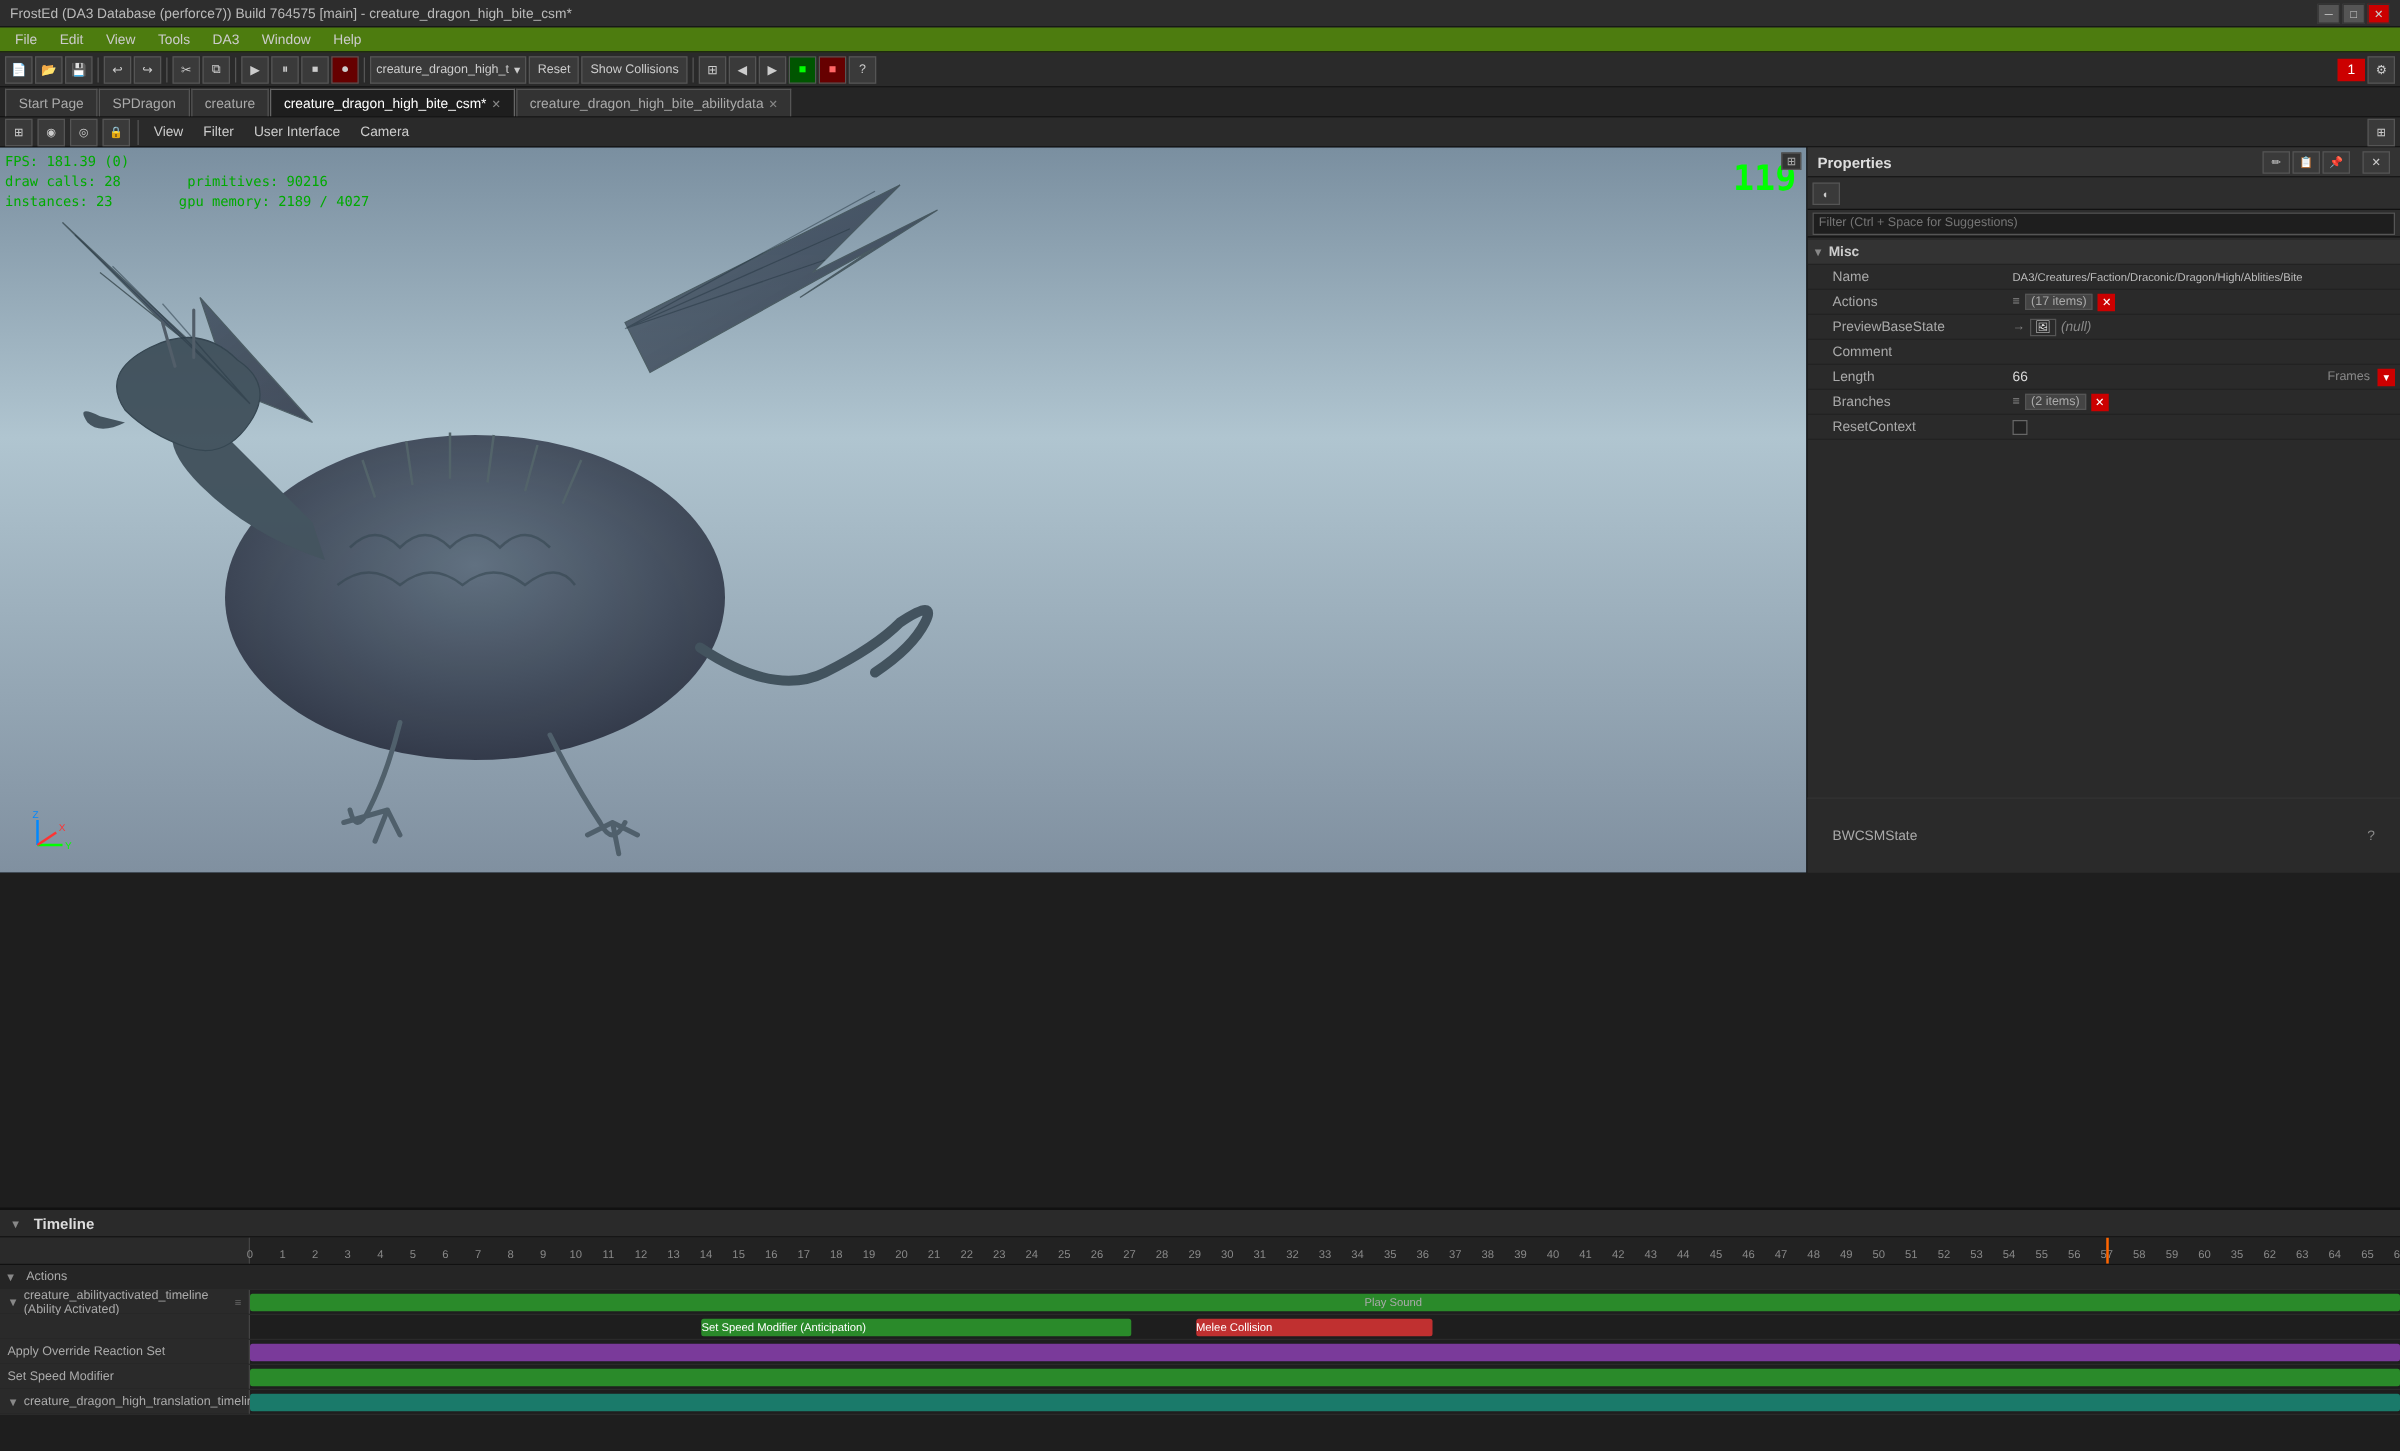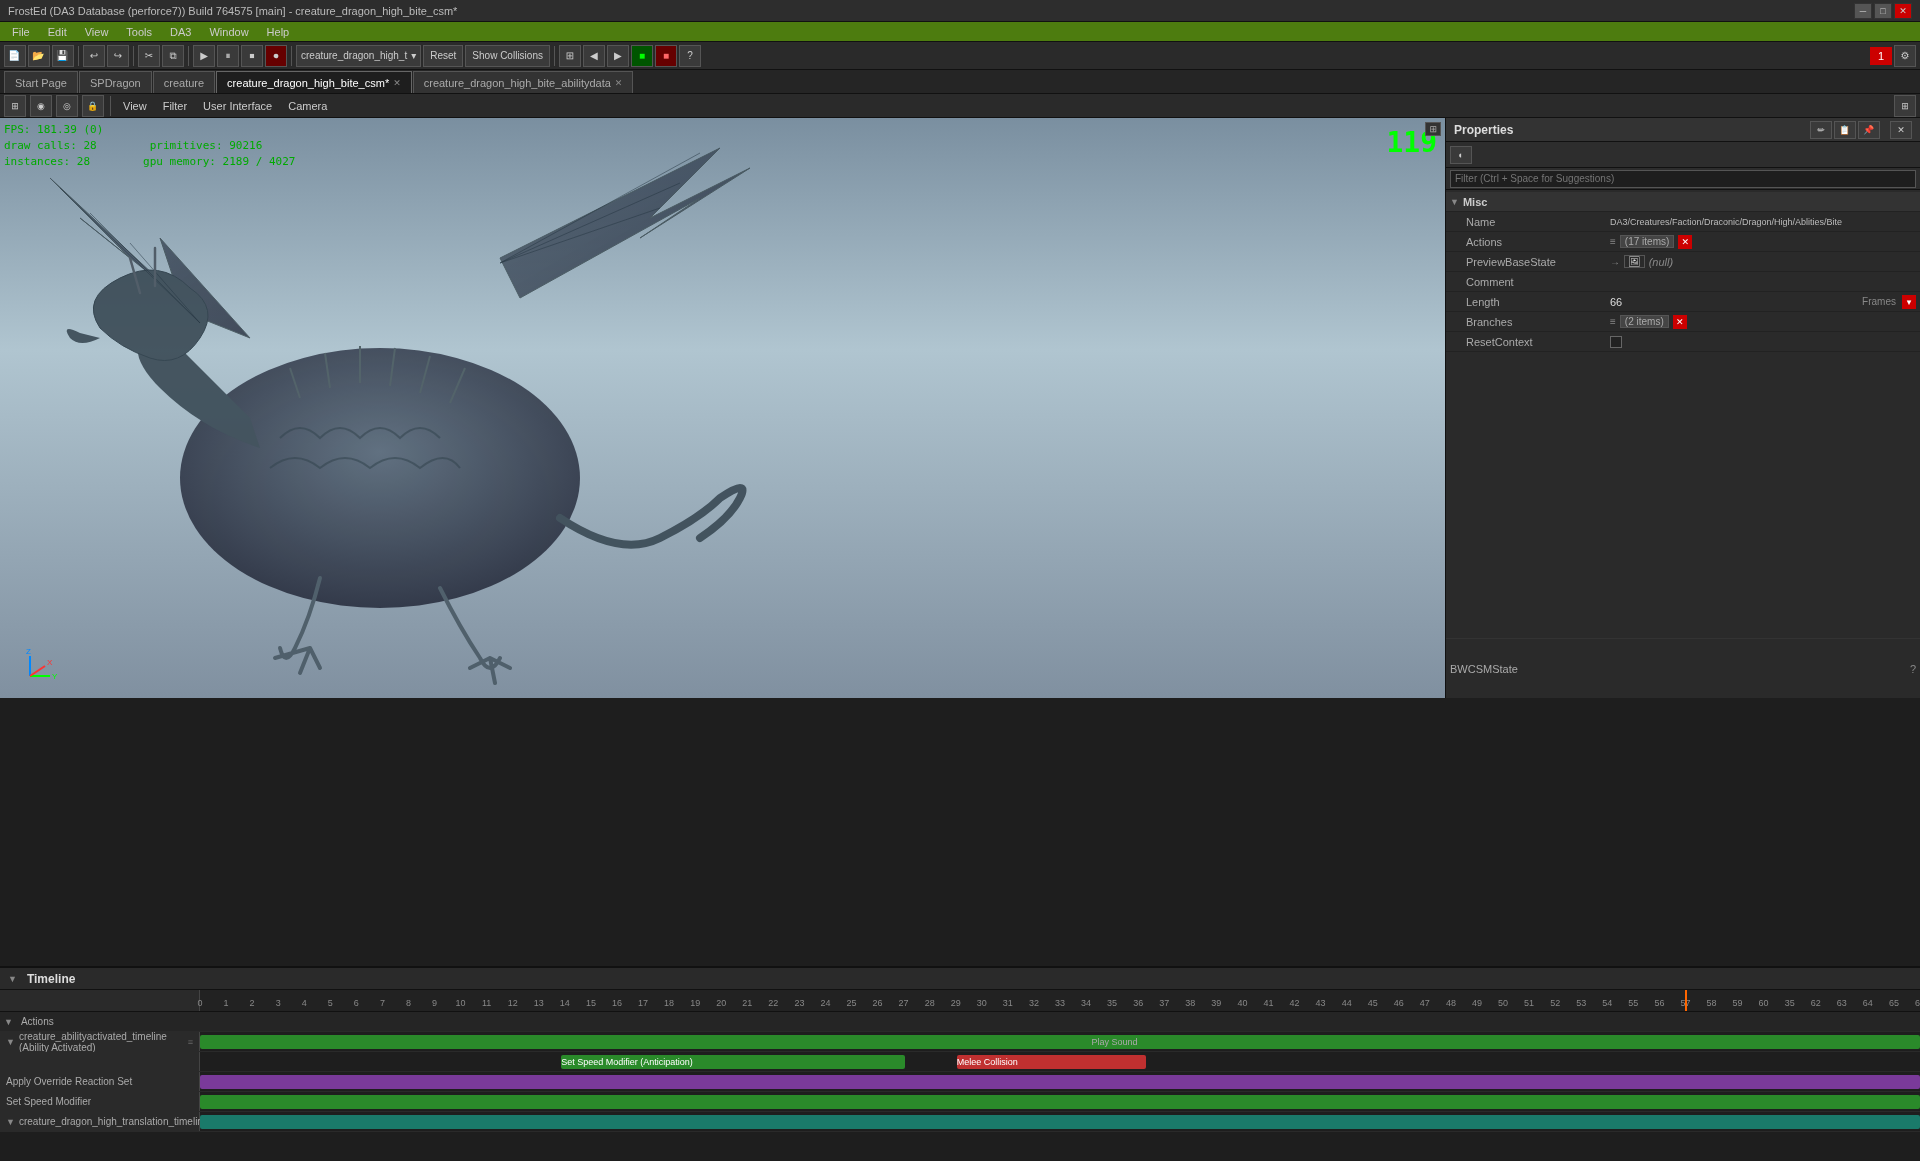--- a/index.html
+++ b/index.html
@@ -277,21 +277,21 @@
       border: 1px solid #666;
       background: #222;
     }
     .prop-frames-label { color: #888; font-size: 10px; }
     #bwcsm-section {
       height: 60px;
       background: #2a2a2a;
       border-top: 1px solid #333;
       display: flex;
       align-items: center;
-      padding: 0 4px;
+      padding: 0 20px;
       justify-content: space-between;
     }
     #bwcsm-label { font-size: 11px; color: #aaa; }
     #bwcsm-help { color: #888; font-size: 11px; cursor: pointer; }
 
     
     #timeline-area {
       height: 195px;
       background: #1e1e1e;
       border-top: 2px solid #111;
@@ -577,21 +577,21 @@
       <path d="M 300 260 L 290 230 M 330 250 L 325 215 M 360 245 L 360 208 M 390 248 L 395 210 M 420 255 L 430 218 M 450 265 L 465 230" stroke="#4a5a60" stroke-width="2" fill="none"></path>
 
       <path d="M 140 155 L 130 120 M 155 148 L 155 110" stroke="#4a5560" stroke-width="2.5" stroke-linecap="round"></path>
     </svg>
 
     <div id="viewport-overlay">
       <div id="stats-overlay">
         <span>FPS: 181.39 (0)</span><br>
         <span>draw calls: 28</span>&nbsp;&nbsp;&nbsp;&nbsp;&nbsp;&nbsp;&nbsp;
         <span>primitives: 90216</span><br>
-        <span>instances: 28</span>&nbsp;&nbsp;&nbsp;&nbsp;&nbsp;&nbsp;&nbsp;
+        <span>instances: 23</span>&nbsp;&nbsp;&nbsp;&nbsp;&nbsp;&nbsp;&nbsp;
         <span>gpu memory: 2189 / 4027</span>
       </div>
       <div id="frame-counter">119</div>
 
       <svg id="axis-gizmo" viewBox="0 0 50 40">
         <line x1="10" y1="30" x2="30" y2="30" stroke="#00ff00" stroke-width="2"></line>
         <text x="32" y="33" font-size="8" fill="#00ff00">Y</text>
         <line x1="10" y1="30" x2="10" y2="10" stroke="#0088ff" stroke-width="2"></line>
         <text x="6" y="8" font-size="8" fill="#0088ff">Z</text>
         <line x1="10" y1="30" x2="25" y2="20" stroke="#ff3333" stroke-width="2"></line>

